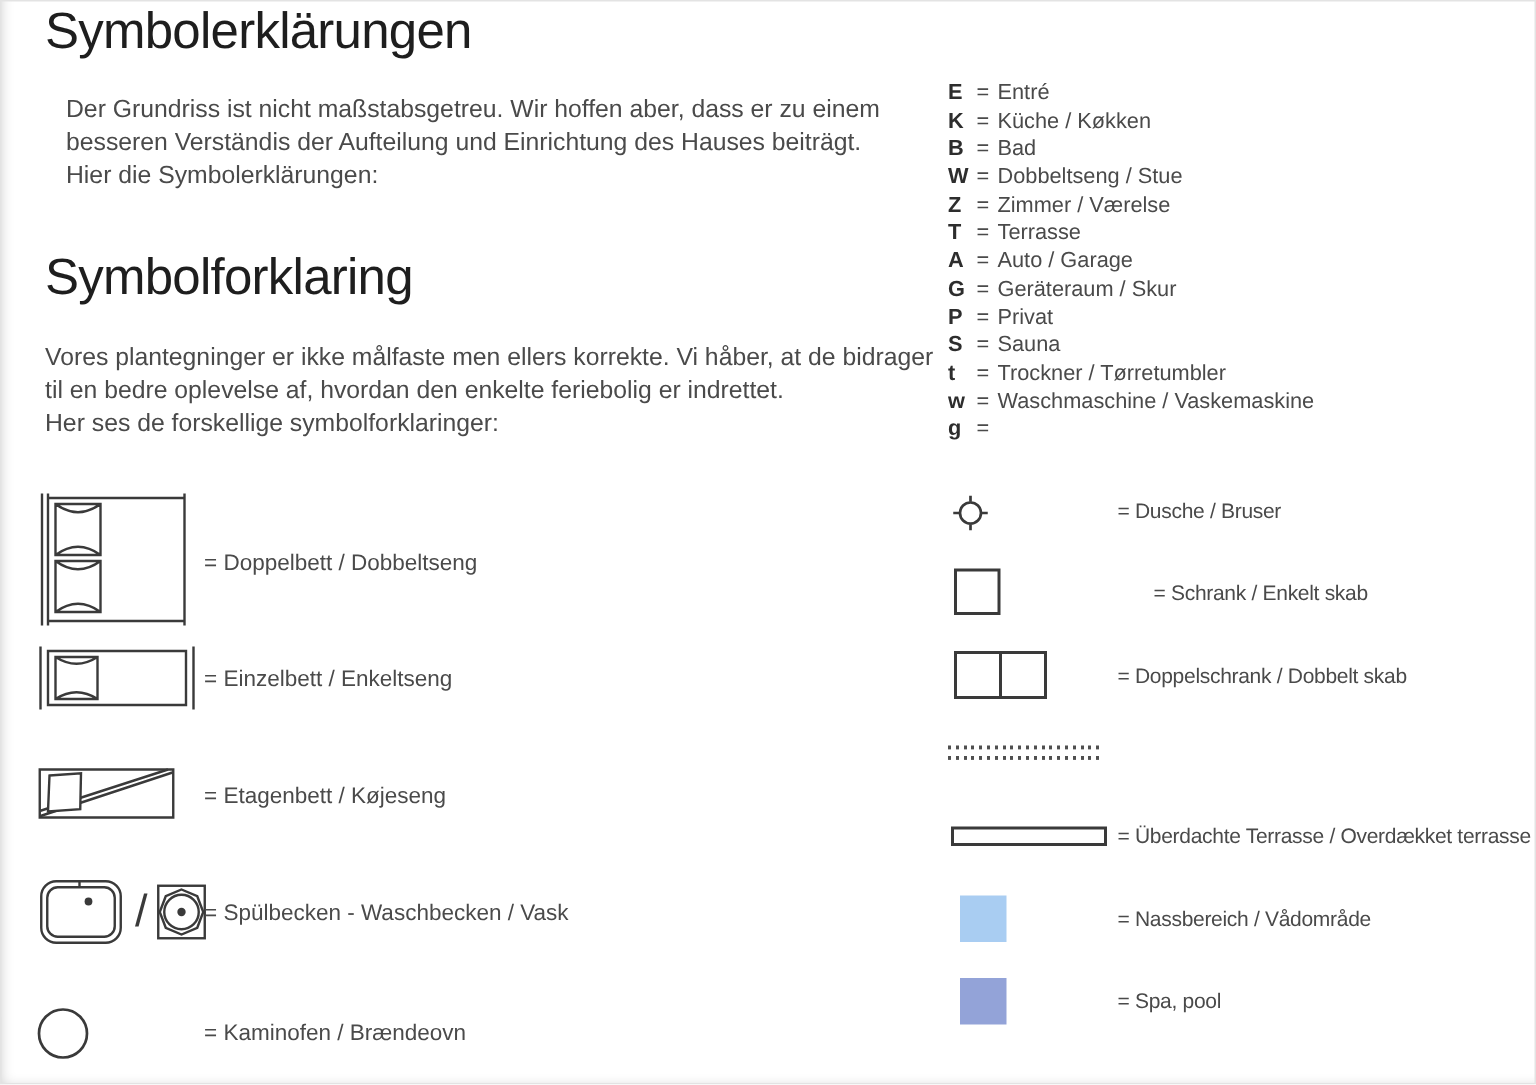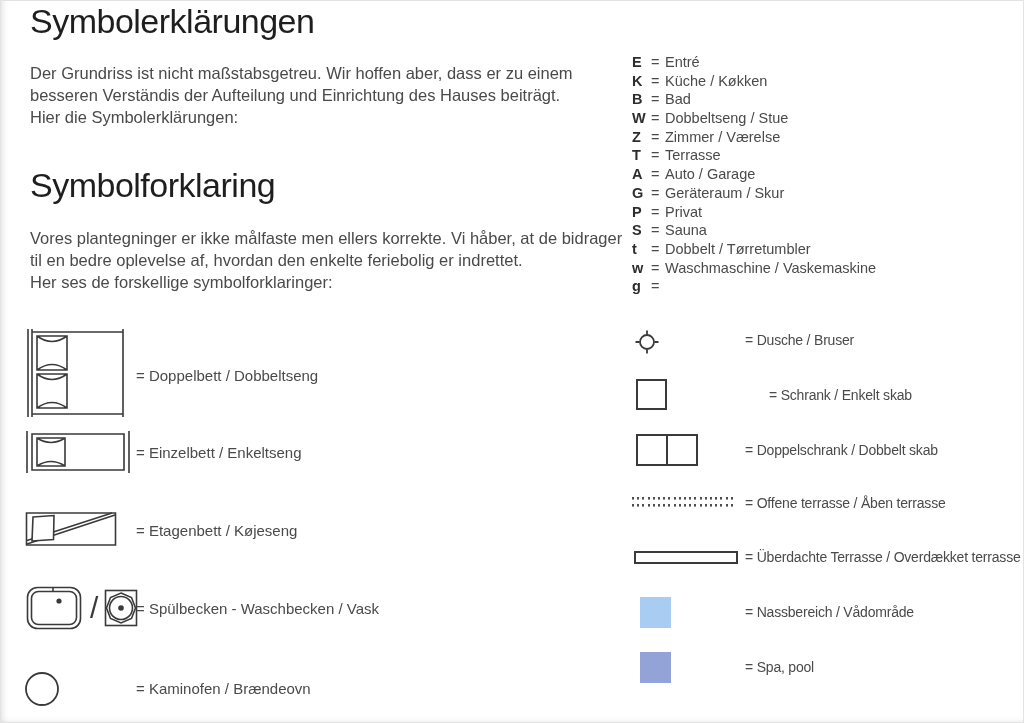--- a/index.html
+++ b/index.html
@@ -14,21 +14,21 @@
   .h1{
     position:absolute;left:30px;font-size:34px;font-weight:400;
     color:#1e1e1e;letter-spacing:-0.5px;white-space:nowrap;
   }
   #title-de{top:2px;}
   #title-dk{top:166px;}
   .para{
     position:absolute;left:30px;font-size:16.5px;line-height:22px;
     color:#4a4a4a;white-space:pre-line;
   }
-  #para-de{top:62px;}
+  #para-de{top:62px;margin-left:14px;}
   #para-dk{top:227px;}
 
   
   #codes{position:absolute;top:54px;left:632px;}
   .code-row{display:flex;align-items:baseline;height:18.7px;font-size:14.5px;color:#4a4a4a;}
   .code-letter{width:19px;font-weight:bold;color:#2d2d2d;}
   .code-eq{width:14px;color:#4a4a4a;}
   .code-def{white-space:nowrap;text-align:right;}
 
   
@@ -144,21 +144,21 @@
         <span class="code-def">Privat</span>
       </div>
     <div class="code-row">
         <span class="code-letter">S</span>
         <span class="code-eq">=</span>
         <span class="code-def">Sauna</span>
       </div>
     <div class="code-row">
         <span class="code-letter">t</span>
         <span class="code-eq">=</span>
-        <span class="code-def">Dobbelt / Tørretumbler</span>
+        <span class="code-def">Trockner / Tørretumbler</span>
       </div>
     <div class="code-row">
         <span class="code-letter">w</span>
         <span class="code-eq">=</span>
         <span class="code-def">Waschmaschine / Vaskemaskine</span>
       </div>
     <div class="code-row">
         <span class="code-letter">g</span>
         <span class="code-eq">=</span>
       </div>
@@ -228,21 +228,20 @@
   <div class="sym-label right" id="lbl-cab1">= Schrank / Enkelt skab</div>
 
   <div class="icon-box" id="icon-cab2">
     <div class="cabinet-double"></div>
   </div>
   <div class="sym-label right" id="lbl-cab2">= Doppelschrank / Dobbelt skab</div>
 
   <div class="icon-box" id="icon-terr-open">
     <div class="terrace-open"></div>
   </div>
-  <div class="sym-label right" id="lbl-terr-open">= Offene terrasse / Åben terrasse</div>
 
   <div class="icon-box" id="icon-terr-cov">
     <div class="terrace-covered"></div>
   </div>
   <div class="sym-label right" id="lbl-terr-cov">= Überdachte Terrasse / Overdækket terrasse</div>
 
   <div class="icon-box" id="icon-wet">
     <div class="color-square" style="background-color: rgb(169, 205, 242);"></div>
   </div>
   <div class="sym-label right" id="lbl-wet">= Nassbereich / Vådområde</div>

